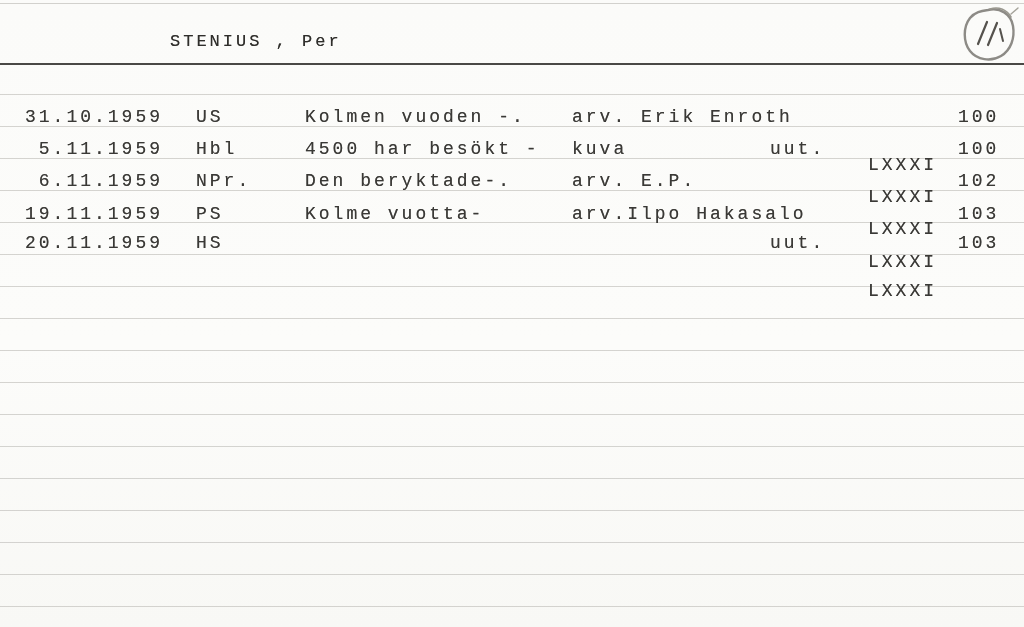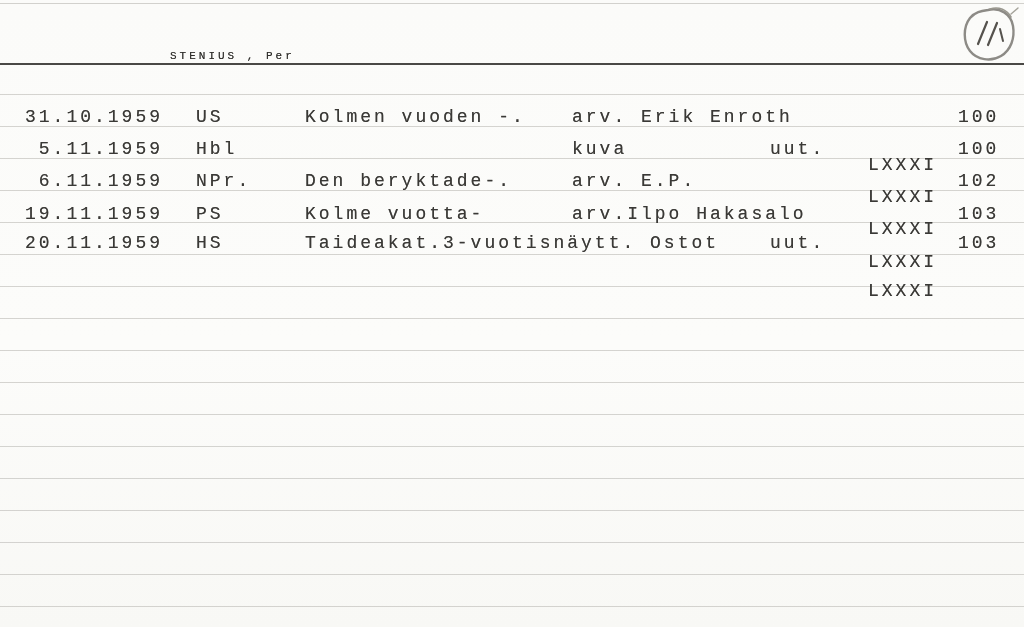--- a/index.html
+++ b/index.html
@@ -42,22 +42,22 @@
     background: repeating-linear-gradient(
       to bottom,
       #c7c6c2 0px, #c7c6c2 1px,
       transparent 1px, transparent 32px
     );
     opacity: 0.75;
   }
   .header-name {
     position: absolute;
     left: 170px;
-    top: 50px;
-    font-size: 11px;
+    top: 32px;
+    font-size: 17px;
     letter-spacing: 3px;
     white-space: pre;
     color: #2f2e2b;
     text-shadow: 0 0 0.6px rgba(47,46,43,0.65);
   }
   .row {
     position: absolute;
     left: 0; right: 0;
     height: 22px;
     font-size: 18px;
@@ -111,20 +111,21 @@
     <span class="c c-title">Kolmen vuoden -.</span>
     <span class="c c-credit">arv. Erik Enroth</span>
     <span class="c c-note"></span>
     <span class="c c-volume">LXXXI</span>
     <span class="c c-page">100</span>
   </div>
 
   <div class="row" style="top:139px">
     <span class="c c-date"> 5.11.1959</span>
     <span class="c c-source">Hbl</span>
+    <span class="c c-title">4500 har besökt -</span>
     <span class="c c-credit">kuva</span>
     <span class="c c-note">uut.</span>
     <span class="c c-volume">LXXXI</span>
     <span class="c c-page">100</span>
   </div>
 
   <div class="row" style="top:171px">
     <span class="c c-date"> 6.11.1959</span>
     <span class="c c-source">NPr.</span>
     <span class="c c-title">Den beryktade-.</span>
@@ -140,20 +141,19 @@
     <span class="c c-title">Kolme vuotta-</span>
     <span class="c c-credit">arv.Ilpo Hakasalo</span>
     <span class="c c-note"></span>
     <span class="c c-volume">LXXXI</span>
     <span class="c c-page">103</span>
   </div>
 
   <div class="row" style="top:233px">
     <span class="c c-date">20.11.1959</span>
     <span class="c c-source">HS</span>
-    <span class="c c-title">Taideakat.3-vuotisnäytt. Ostot</span>
     <span class="c c-credit"></span>
     <span class="c c-note">uut.</span>
     <span class="c c-volume">LXXXI</span>
     <span class="c c-page">103</span>
   </div>
 
 </div>
 
 </body></html>

